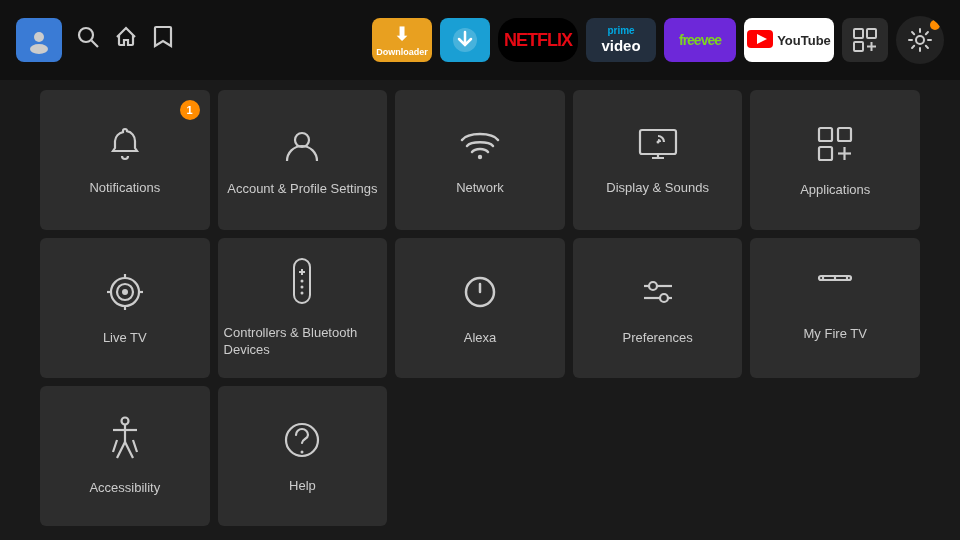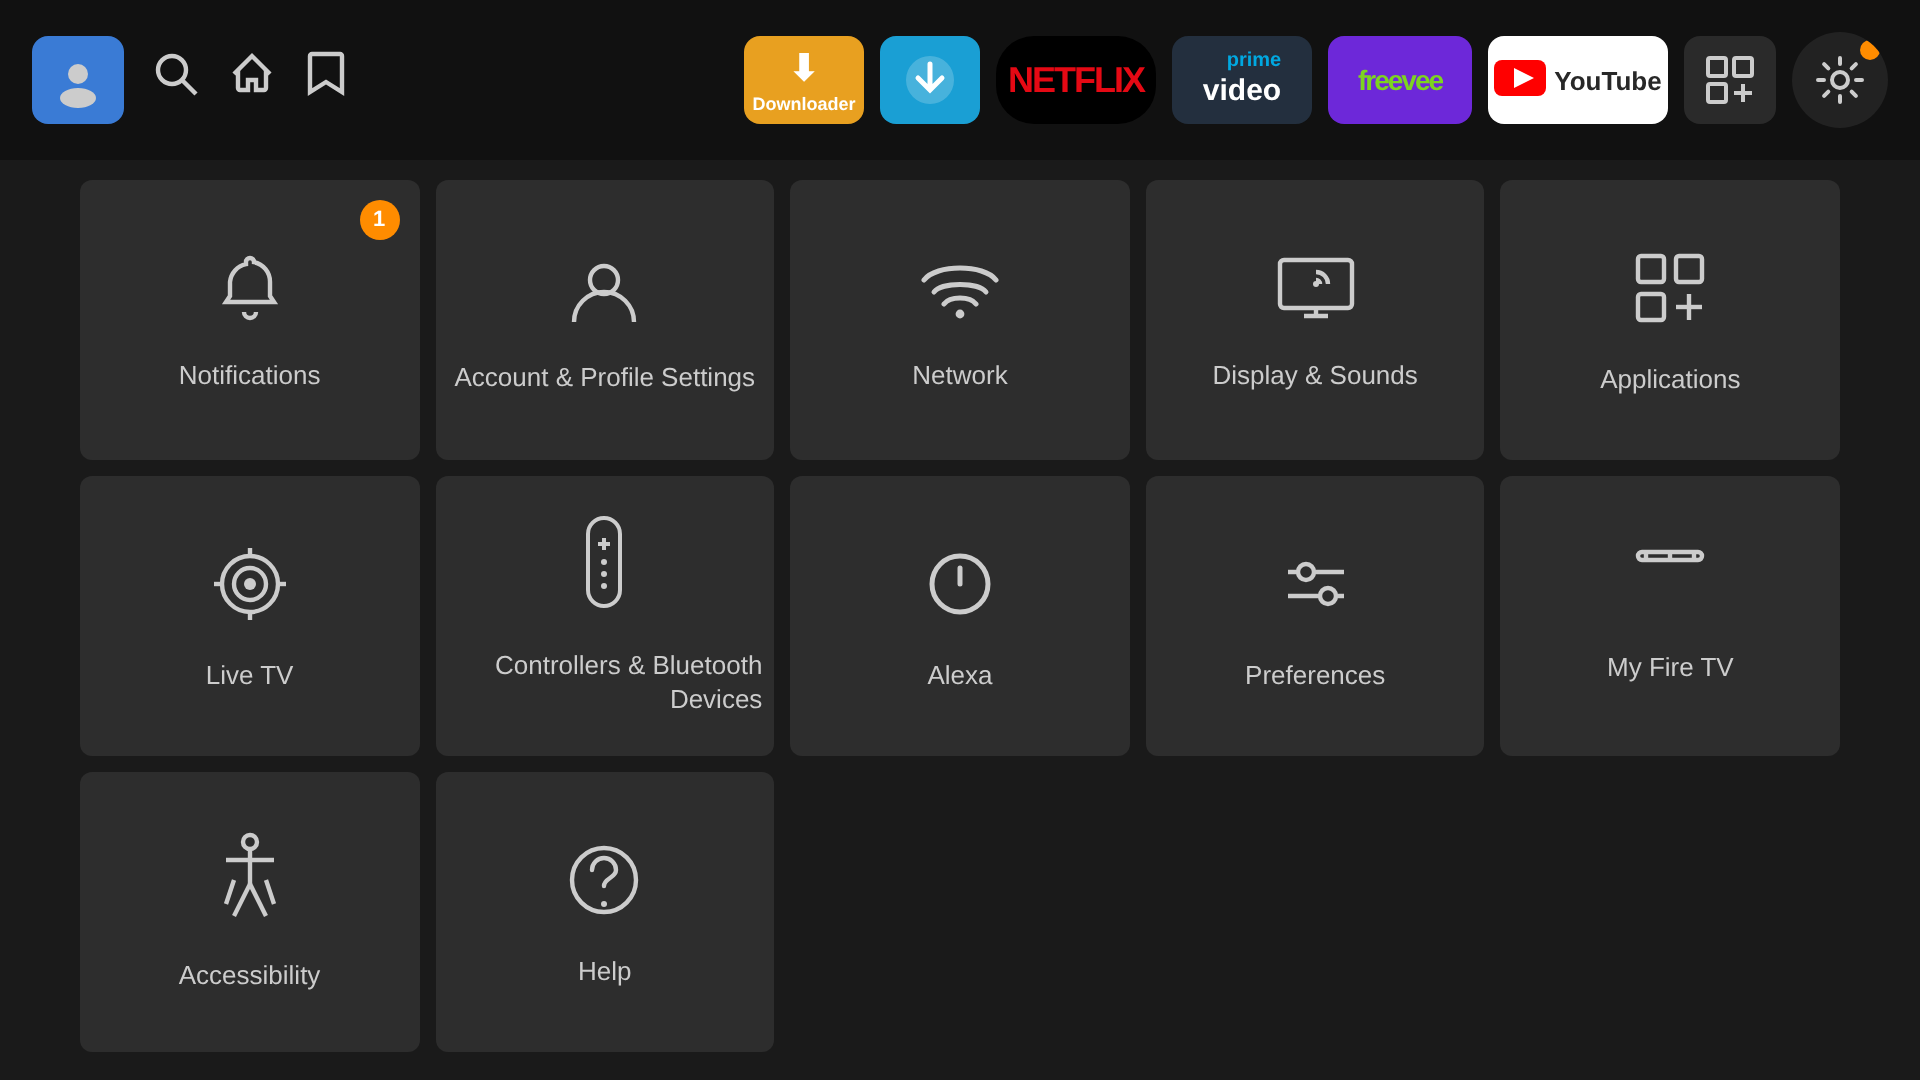--- a/index.html
+++ b/index.html
@@ -156,42 +156,42 @@
       outline-offset: -1px;
     }
     .grid-item-icon {
       font-size: 36px;
       color: #cccccc;
       line-height: 1;
     }
     .grid-item-label {
       font-size: 13px;
       color: #cccccc;
-      text-align: right;
+      text-align: left;
       line-height: 1.3;
       padding: 0 6px;
     }
     .badge {
       position: absolute;
       top: 10px;
       right: 10px;
       background: #ff8c00;
       color: white;
       border-radius: 50%;
       width: 20px;
       height: 20px;
       font-size: 11px;
       font-weight: bold;
       display: flex;
       align-items: center;
       justify-content: center;
     }
 
     
-    .prime-inner { text-align: right; }
+    .prime-inner { text-align: center; }
     .prime-prime { color: #00a8e1; font-size: 10px; font-weight: bold; }
     .prime-video { color: #ffffff; font-size: 15px; }
   </style>
 </head>
 <body>
 
 <div class="topbar">
   <div class="topbar-left">
     <div class="avatar-circle app-btn">
       <svg width="28" height="28" viewBox="0 0 28 28" fill="none">

